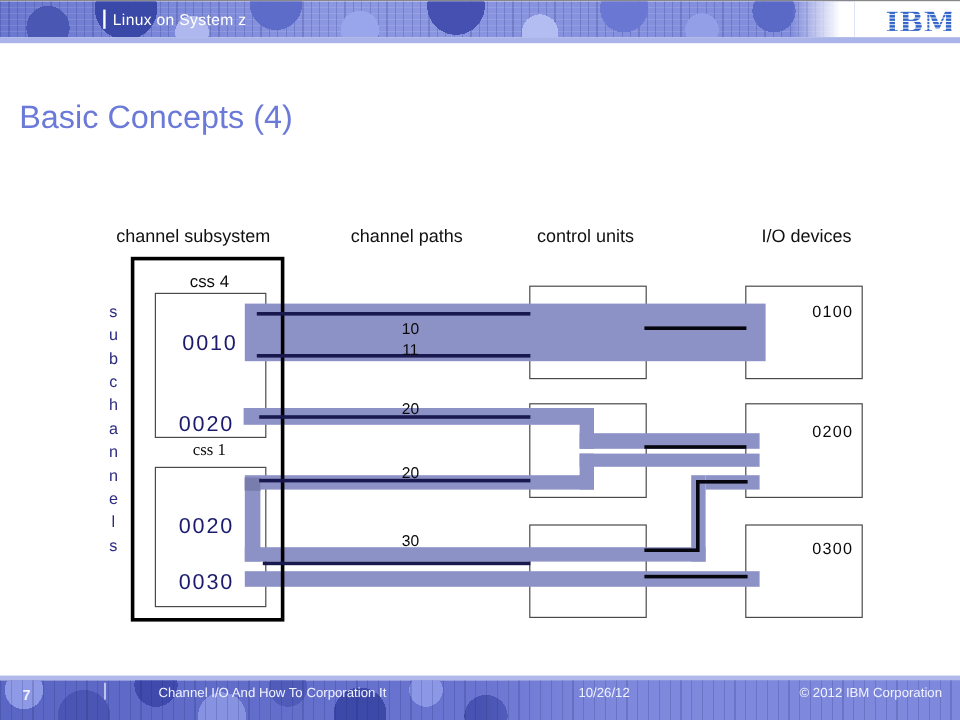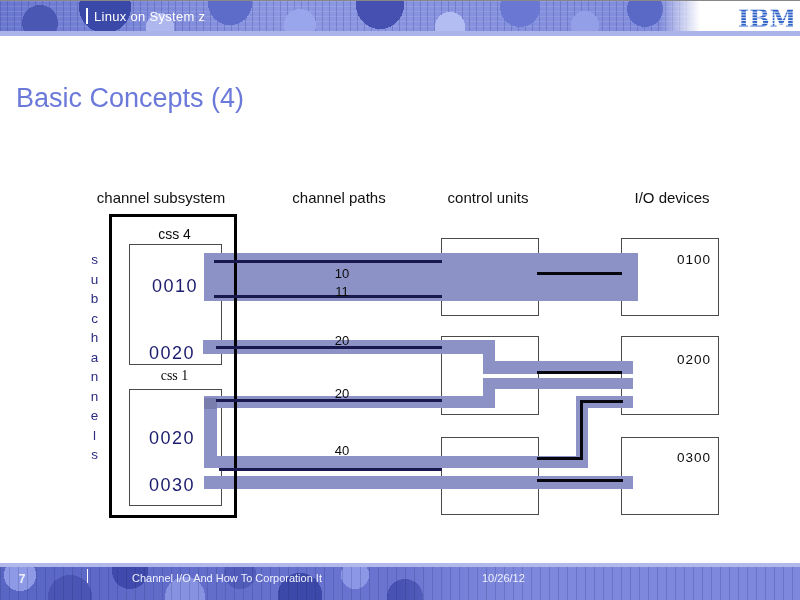--- a/index.html
+++ b/index.html
@@ -138,26 +138,27 @@
 
   <div class="abs sublabel" style="left:144px;top:275px;">0010</div>
   <div class="abs sublabel" style="left:141px;top:342px;">0020</div>
   <div class="abs sublabel" style="left:141px;top:427px;">0020</div>
   <div class="abs sublabel" style="left:141px;top:474px;">0030</div>
 
   <div class="abs plabel" style="left:327px;top:265px;">10</div>
   <div class="abs plabel" style="left:327px;top:283px;">11</div>
   <div class="abs plabel" style="left:327px;top:332px;">20</div>
   <div class="abs plabel" style="left:327px;top:385px;">20</div>
-  <div class="abs plabel" style="left:327px;top:442px;">40</div>
+  <div class="abs plabel" style="left:327px;top:442px;">30</div>
 
   <div class="abs devlabel" style="left:627px;top:251px;">0100</div>
   <div class="abs devlabel" style="left:627px;top:351px;">0200</div>
   <div class="abs devlabel" style="left:627px;top:449px;">0300</div>
 
   <div class="abs footer-strip"></div>
   <div class="abs footer-bar"></div>
   <div class="abs footer-text page-num">7</div>
   <div class="abs footer-sep"></div>
   <div class="abs footer-text" style="left:132px;top:571px;">Channel I/O And How To Corporation It</div>
   <div class="abs footer-text" style="left:482px;top:571px;">10/26/12</div>
+  <div class="abs footer-text" style="left:600px;top:571px;width:185px;text-align:right;">© 2012 IBM Corporation</div>
 
 </div>
 
 </body></html>

